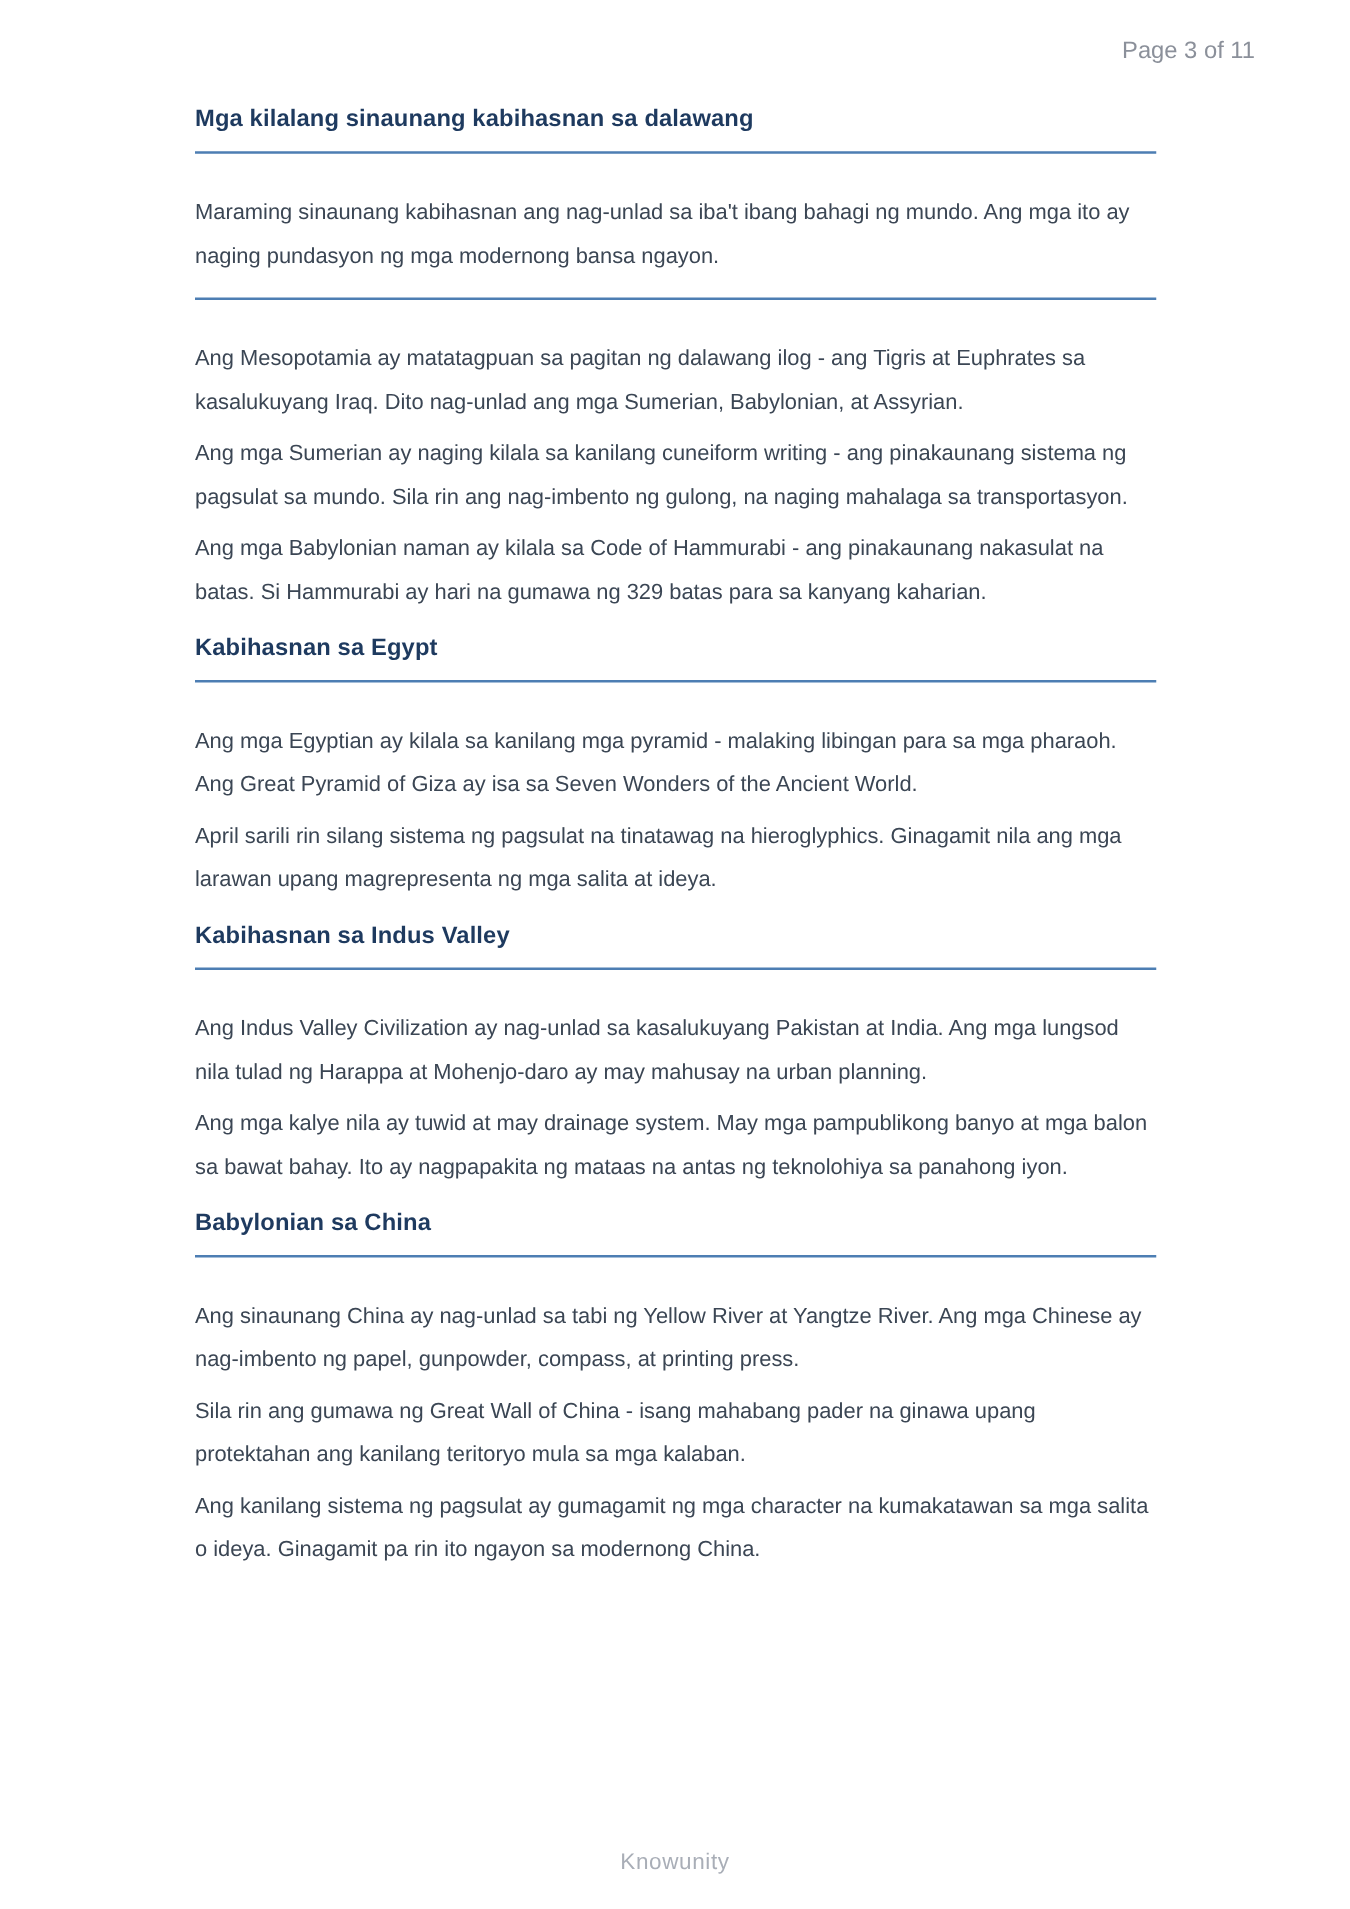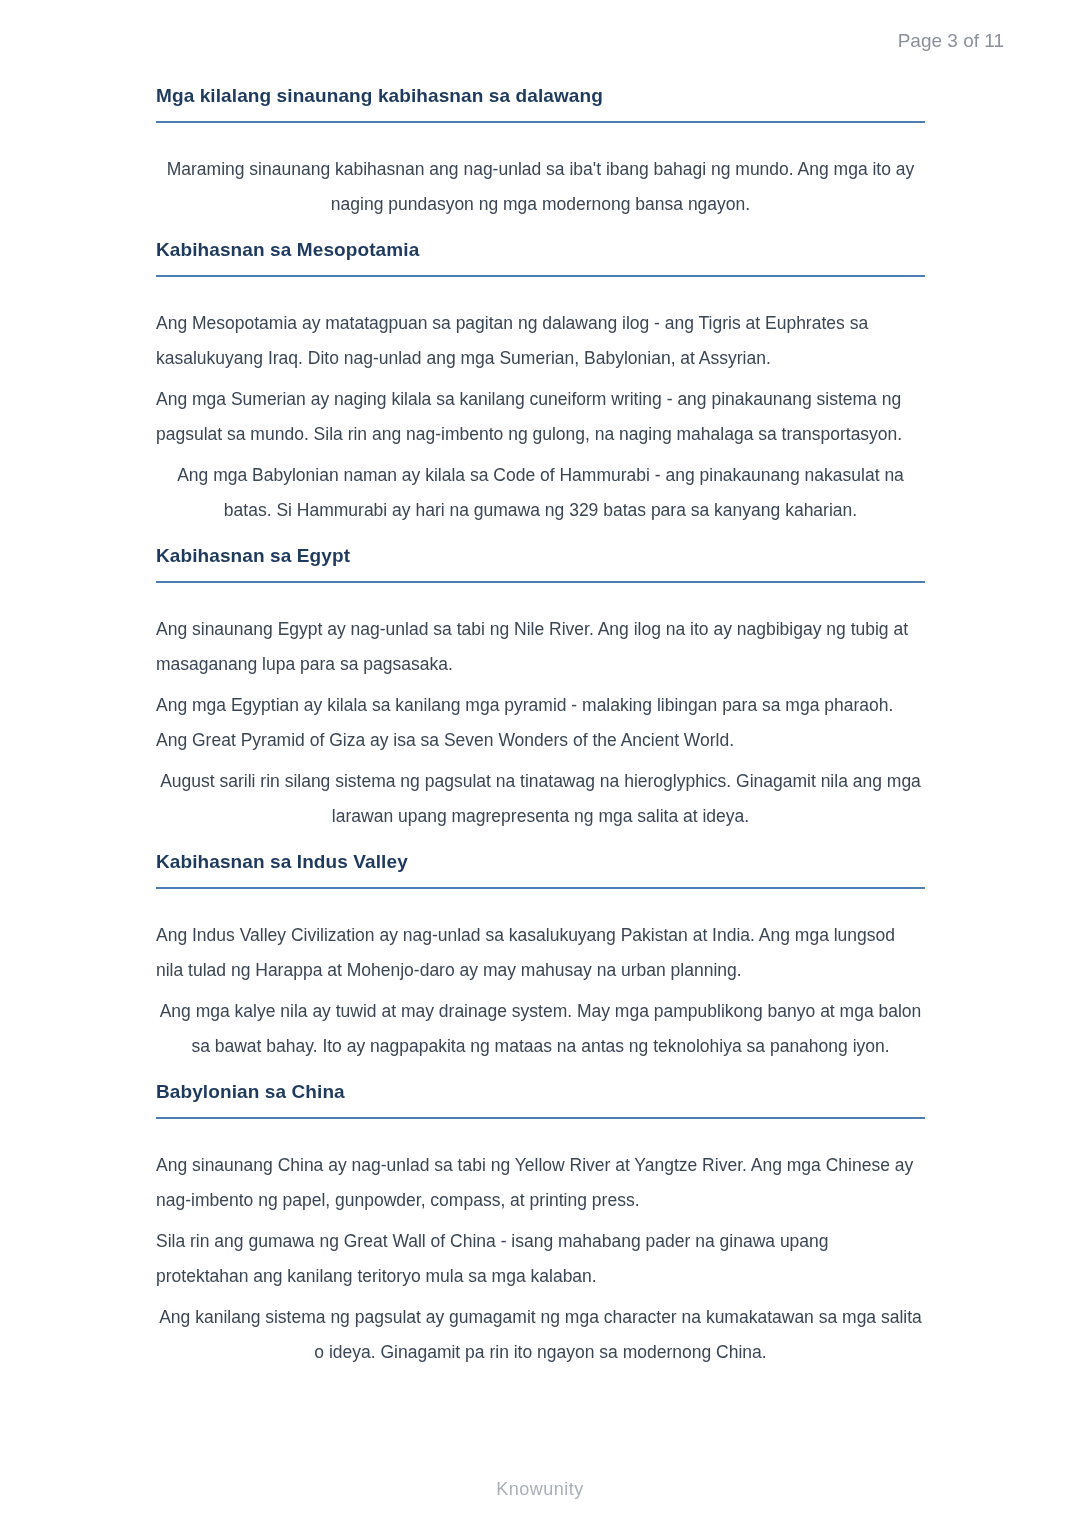--- a/index.html
+++ b/index.html
@@ -38,21 +38,21 @@
     background: var(--rule, #4d7eb3);
     margin-top: 13px;
     margin-bottom: 29px;
   }
   .body-paragraph {
     font-size: 17.5px;
     line-height: 35px;
     color: var(--body, #3b4654);
     margin-bottom: 6px;
   }
-  .body-paragraph:last-child { margin-bottom: 0; text-align: center; }
+  .body-paragraph:last-child { margin-bottom: 0; }
   .footer-brand {
     position: absolute;
     bottom: 27px;
     left: 0;
     width: 100%;
     text-align: center;
     font-size: 18px;
     letter-spacing: 0.5px;
     color: var(--footer, #a9aeb7);
   }
@@ -62,32 +62,30 @@
 
 <div class="page-number">Page 3 of 11</div>
 
 <main class="content">
     <section class="section">
       <h2 class="section-heading">Mga kilalang sinaunang kabihasnan sa dalawang</h2>
       <div class="section-rule"></div>
       <p class="body-paragraph">Maraming sinaunang kabihasnan ang nag-unlad sa iba't ibang bahagi ng mundo. Ang mga ito ay naging pundasyon ng mga modernong bansa ngayon.</p>
     </section>
     <section class="section">
-      <h2 class="section-heading">Kabihasnan sa Mesopotamia</h2>
       <div class="section-rule"></div>
       <p class="body-paragraph">Ang Mesopotamia ay matatagpuan sa pagitan ng dalawang ilog - ang Tigris at Euphrates sa kasalukuyang Iraq. Dito nag-unlad ang mga Sumerian, Babylonian, at Assyrian.</p>
       <p class="body-paragraph">Ang mga Sumerian ay naging kilala sa kanilang cuneiform writing - ang pinakaunang sistema ng pagsulat sa mundo. Sila rin ang nag-imbento ng gulong, na naging mahalaga sa transportasyon.</p>
       <p class="body-paragraph">Ang mga Babylonian naman ay kilala sa Code of Hammurabi - ang pinakaunang nakasulat na batas. Si Hammurabi ay hari na gumawa ng 329 batas para sa kanyang kaharian.</p>
     </section>
     <section class="section">
       <h2 class="section-heading">Kabihasnan sa Egypt</h2>
       <div class="section-rule"></div>
-      <p class="body-paragraph">Ang sinaunang Egypt ay nag-unlad sa tabi ng Nile River. Ang ilog na ito ay nagbibigay ng tubig at masaganang lupa para sa pagsasaka.</p>
       <p class="body-paragraph">Ang mga Egyptian ay kilala sa kanilang mga pyramid - malaking libingan para sa mga pharaoh. Ang Great Pyramid of Giza ay isa sa Seven Wonders of the Ancient World.</p>
-      <p class="body-paragraph">August sarili rin silang sistema ng pagsulat na tinatawag na hieroglyphics. Ginagamit nila ang mga larawan upang magrepresenta ng mga salita at ideya.</p>
+      <p class="body-paragraph">April sarili rin silang sistema ng pagsulat na tinatawag na hieroglyphics. Ginagamit nila ang mga larawan upang magrepresenta ng mga salita at ideya.</p>
     </section>
     <section class="section">
       <h2 class="section-heading">Kabihasnan sa Indus Valley</h2>
       <div class="section-rule"></div>
       <p class="body-paragraph">Ang Indus Valley Civilization ay nag-unlad sa kasalukuyang Pakistan at India. Ang mga lungsod nila tulad ng Harappa at Mohenjo-daro ay may mahusay na urban planning.</p>
       <p class="body-paragraph">Ang mga kalye nila ay tuwid at may drainage system. May mga pampublikong banyo at mga balon sa bawat bahay. Ito ay nagpapakita ng mataas na antas ng teknolohiya sa panahong iyon.</p>
     </section>
     <section class="section">
       <h2 class="section-heading">Babylonian sa China</h2>
       <div class="section-rule"></div>

